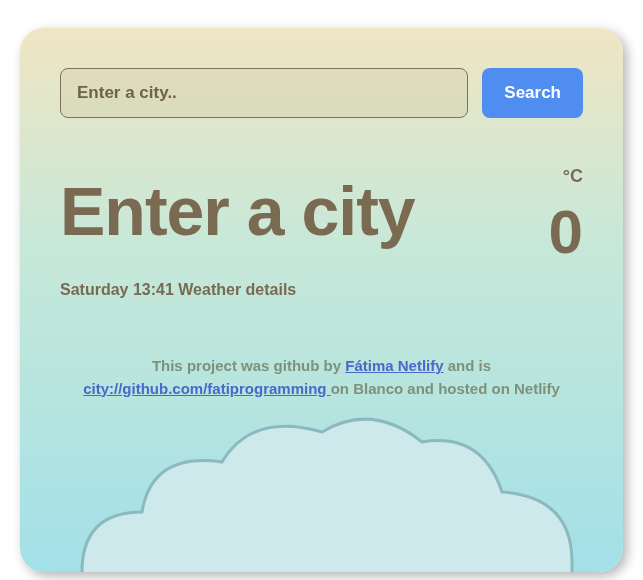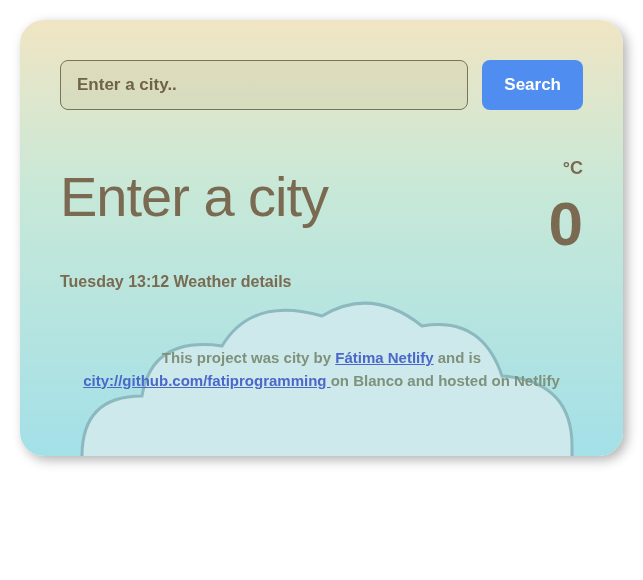--- a/index.html
+++ b/index.html
@@ -15,21 +15,22 @@
       height: 580px;
       position: relative;
     }
     .card {
       background: linear-gradient(to bottom, #f0e5c3 0%, #c7e8d8 40%, #a3e0e8 100%);
       border-radius: 24px;
       padding: 40px;
       box-shadow: 4px 4px 12px rgba(0,0,0,0.3);
       position: relative;
       overflow: hidden;
-      height: 436px;
+      height: 544px;
+      margin-top: 8px;
     }
     .search-row {
       display: flex;
       gap: 14px;
       margin-bottom: 58px;
     }
     .search-input {
       flex: 1;
       padding: 14px 16px;
       font-size: 17px;
@@ -55,22 +56,22 @@
       font-weight: bold;
       border-radius: 8px;
       cursor: pointer;
     }
     .main-row {
       display: flex;
       justify-content: space-between;
       align-items: flex-start;
     }
     .city-title {
-      font-size: 56px;
-      font-weight: 400;
+      font-size: 68px;
+      font-weight: 700;
       color: #7a6a52;
       line-height: 1.05;
       letter-spacing: -1px;
     }
     .temp-block {
       display: flex;
       align-items: flex-start;
       gap: 6px;
       padding-top: 0;
     }
@@ -137,24 +138,24 @@
       <h1 class="city-title">Enter a city</h1>
     </div>
     <div class="temp-block">
       <div style="display:flex;flex-direction:column;align-items:flex-end;">
         <span class="temp-unit">°C</span>
         <span class="temp-value">0</span>
       </div>
     </div>
   </div>
 
-  <div class="subtitle">Tuesday 13:12 Weather details</div>
+  <div class="subtitle">Saturday 13:41 Weather details</div>
 
   <div class="footer">
-    <span>This project was city by </span><a href="#">Fátima Netlify</a><span> and is </span><br>
+    <span>This project was github by </span><a href="#">Fátima Netlify</a><span> and is </span><br>
     <a href="#">city://github.com/fatiprogramming </a><span>on Blanco and hosted on Netlify</span>
   </div>
 
   <svg class="cloud" viewBox="0 0 560 220">
     <path class="cloud-shape" d="
       M 40 220
       L 40 180
       Q 40 120 100 120
       Q 110 60 180 70
       Q 210 20 280 40

